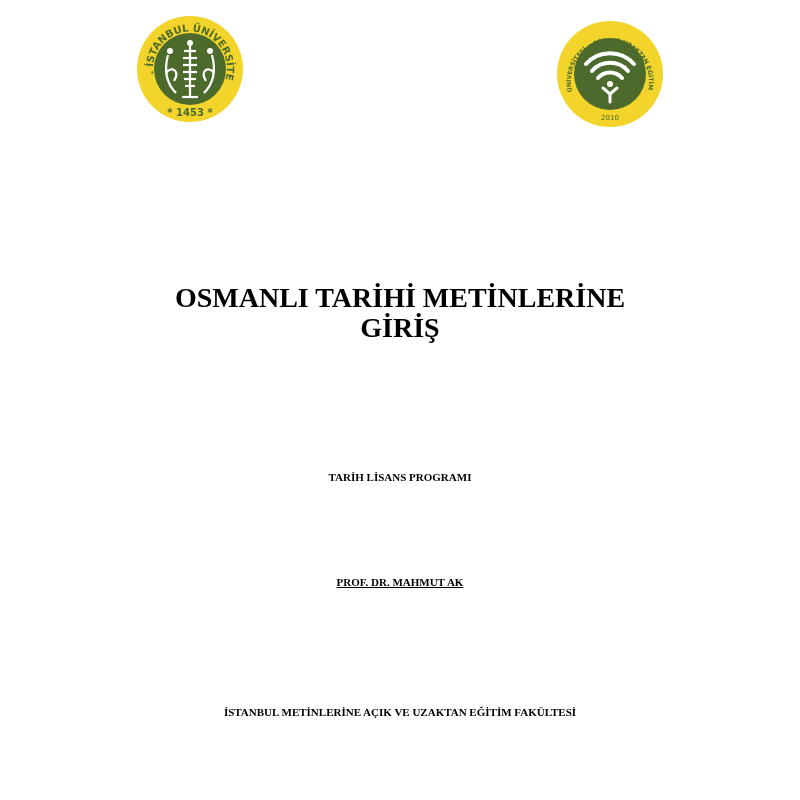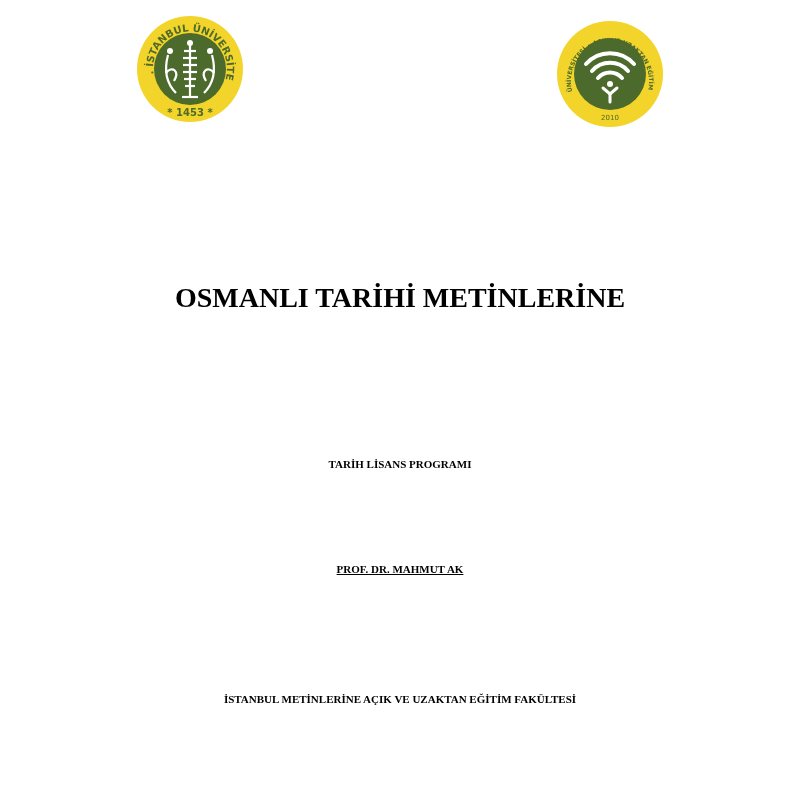--- a/index.html
+++ b/index.html
@@ -4,21 +4,21 @@
   <style>
     html, body { margin: 0; padding: 0; background: #ffffff; }
     body { width: 800px; height: 800px; position: relative; overflow: hidden;
            font-family: "Liberation Serif", "DejaVu Serif", serif; color: #000; }
     .logo { position: absolute; }
     .logo-left { left: 136px; top: 15px; width: 108px; height: 108px; }
     .logo-right { left: 556px; top: 20px; width: 108px; height: 108px; }
     .title { position: absolute; left: 0; width: 800px; text-align: center;
              font-weight: bold; font-size: 28px; line-height: 30px; top: 283px; }
     .line { position: absolute; left: 0; width: 800px; text-align: center;
-            font-weight: bold; font-size: 11px; }
+            font-weight: bold; font-size: 11px; margin-top: 13px; }
     .program { top: 458px; }
     .author { top: 563px; text-decoration: underline; }
     .faculty { top: 693px; }
   </style>
 </head>
 <body>
 
 <div class="logo logo-left">
   <svg width="108" height="108" viewBox="0 0 108 108">
     <defs>
@@ -67,17 +67,18 @@
       <path d="M 42 58 A 16 16 0 0 1 66 58"></path>
     </g>
     <circle cx="54" cy="64" r="3" fill="#fff"></circle>
     <path d="M 47 68 L 54 74 L 61 68" stroke="#fff" stroke-width="3" fill="none" stroke-linecap="round"></path>
     <line x1="54" y1="74" x2="54" y2="82" stroke="#fff" stroke-width="3" stroke-linecap="round"></line>
   </svg>
 </div>
 
 <div class="title">
   <div>OSMANLI TARİHİ METİNLERİNE</div>
+  <div>GİRİŞ</div>
 </div>
 
 <div class="line program">TARİH LİSANS PROGRAMI</div>
 <div class="line author">PROF. DR. MAHMUT AK</div>
 <div class="line faculty">İSTANBUL METİNLERİNE AÇIK VE UZAKTAN EĞİTİM FAKÜLTESİ</div>
 
 </body></html>

